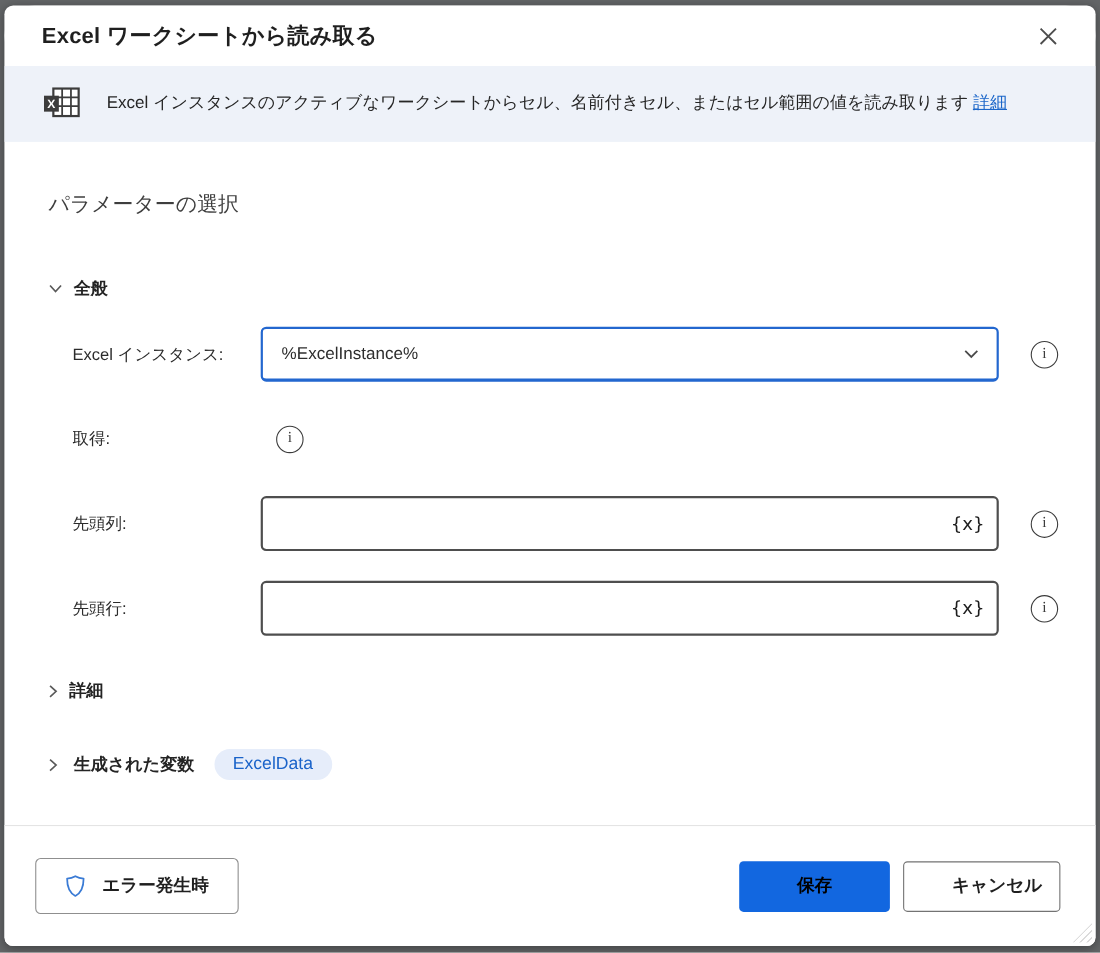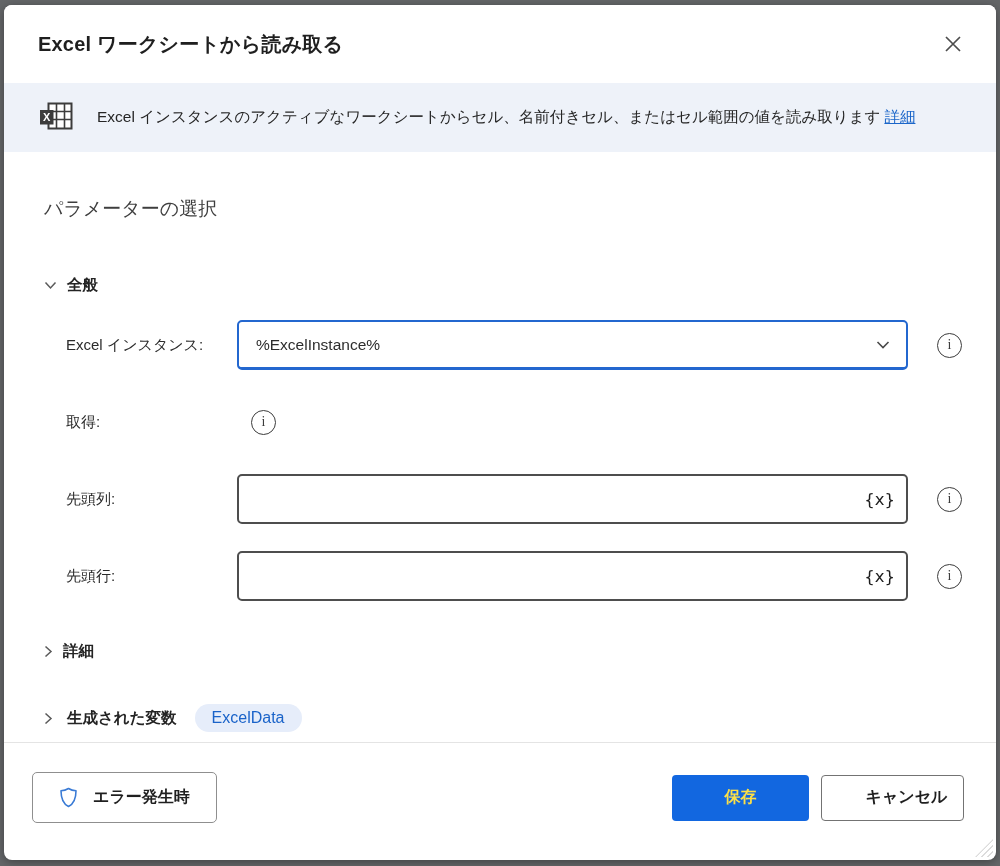--- a/index.html
+++ b/index.html
@@ -13,26 +13,27 @@
   .dialog {
     position: absolute;
     left: 4px; right: 4px; top: 5px; bottom: 6px;
     background: #ffffff;
     border-radius: 8px;
     overflow: hidden;
     box-shadow: 0 2px 10px rgba(0,0,0,.35);
   }
   
   .dlg-header {
-    height: 78px;
+    height: 55px;
     display: flex;
     align-items: center;
     justify-content: space-between;
     padding: 0 26px 0 34px;
     background: #fff;
+    border-radius: 29px;
   }
   .dlg-title {
     font-size: 20px;
     font-weight: 700;
     color: #1f1f1f;
     letter-spacing: .2px;
   }
   .close-btn {
     width: 34px; height: 34px;
     display: flex; align-items: center; justify-content: center;
@@ -149,21 +150,21 @@
     font-size: 16px;
     font-weight: 400;
     padding: 5px 17px;
     border-radius: 15px;
     margin-left: 4px;
     cursor: pointer;
   }
   
   .footer {
     position: absolute;
-    left: 0; right: 0; bottom: 8px;
+    left: 0; right: 0; bottom: 0;
     height: 110px;
     border-top: 1px solid #e4e4e4;
     background: #fff;
     display: flex;
     align-items: center;
     justify-content: space-between;
     padding: 0 32px 0 28px;
   }
   .error-btn {
     height: 51px;
@@ -177,21 +178,21 @@
     font-size: 16px;
     font-weight: 600;
     color: #1f1f1f;
     cursor: pointer;
     font-family: "Liberation Sans", sans-serif;
   }
   .footer-right { display: flex; gap: 12px; align-items: center; }
   .save-btn {
     width: 137px; height: 46px;
     background: #1267e0;
-    color: #fde047;
+    color: #000000;
     border: none;
     border-radius: 4px;
     font-size: 16px;
     font-weight: 700;
     cursor: pointer;
     font-family: "Liberation Sans", sans-serif;
   }
   .cancel-btn {
     width: 143px; height: 46px;
     background: #fff;

